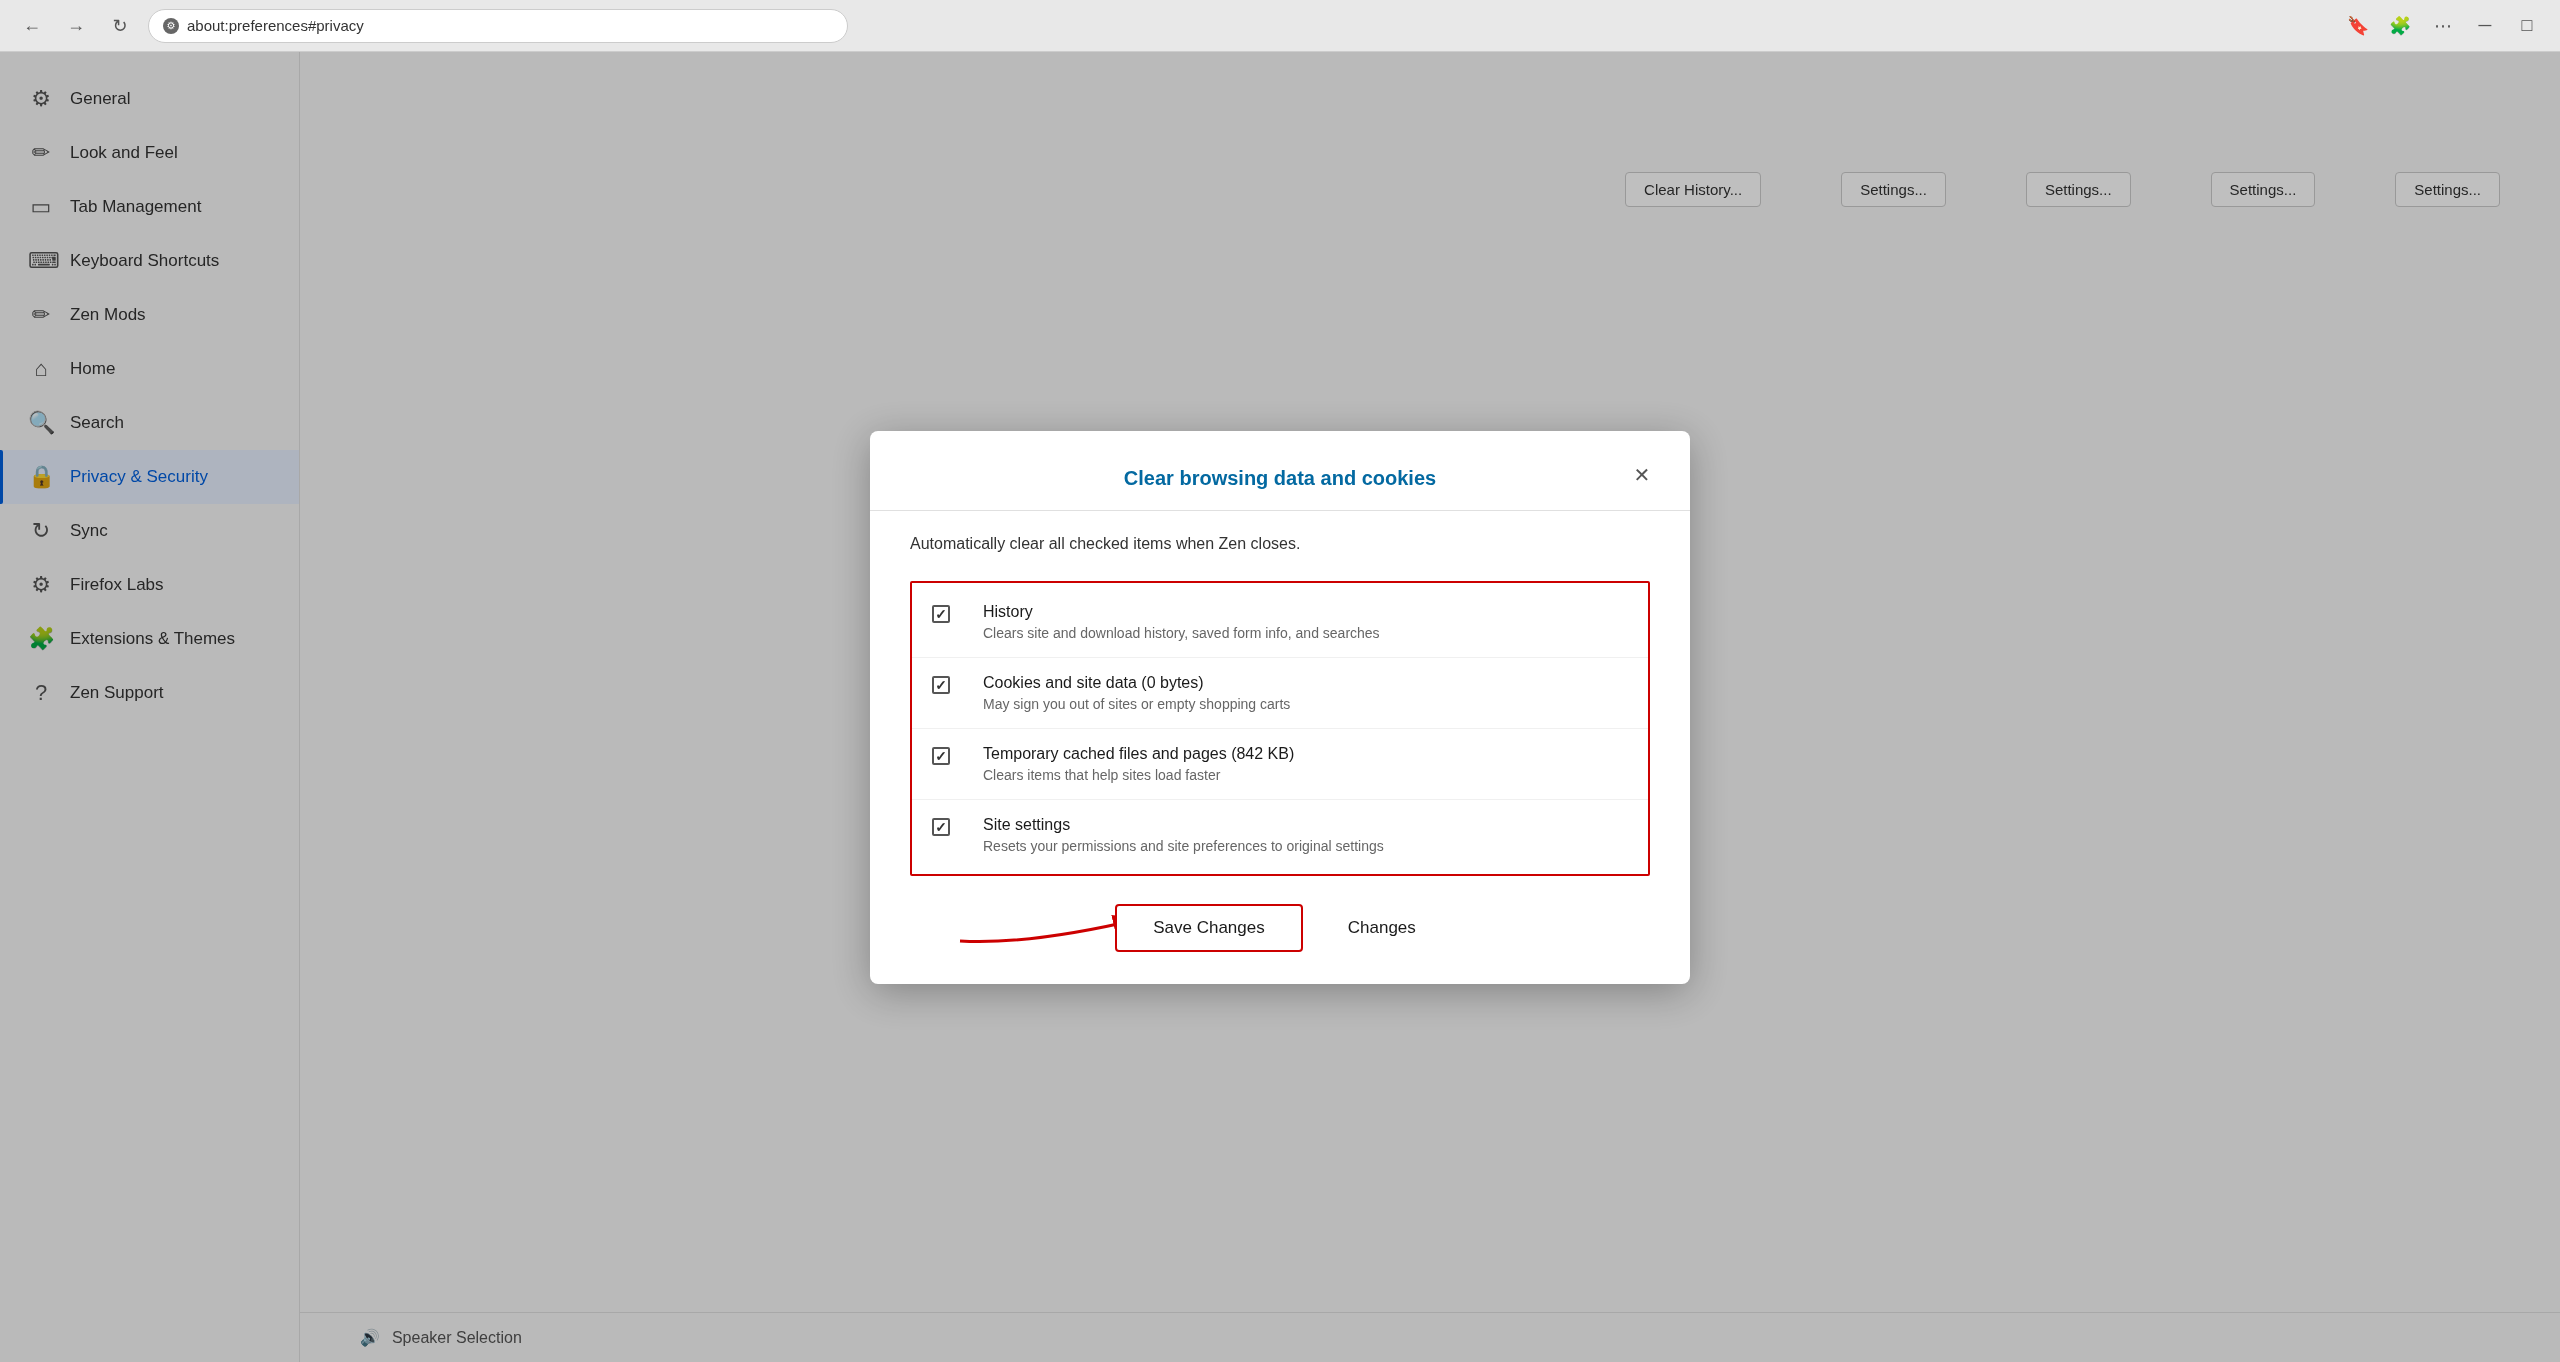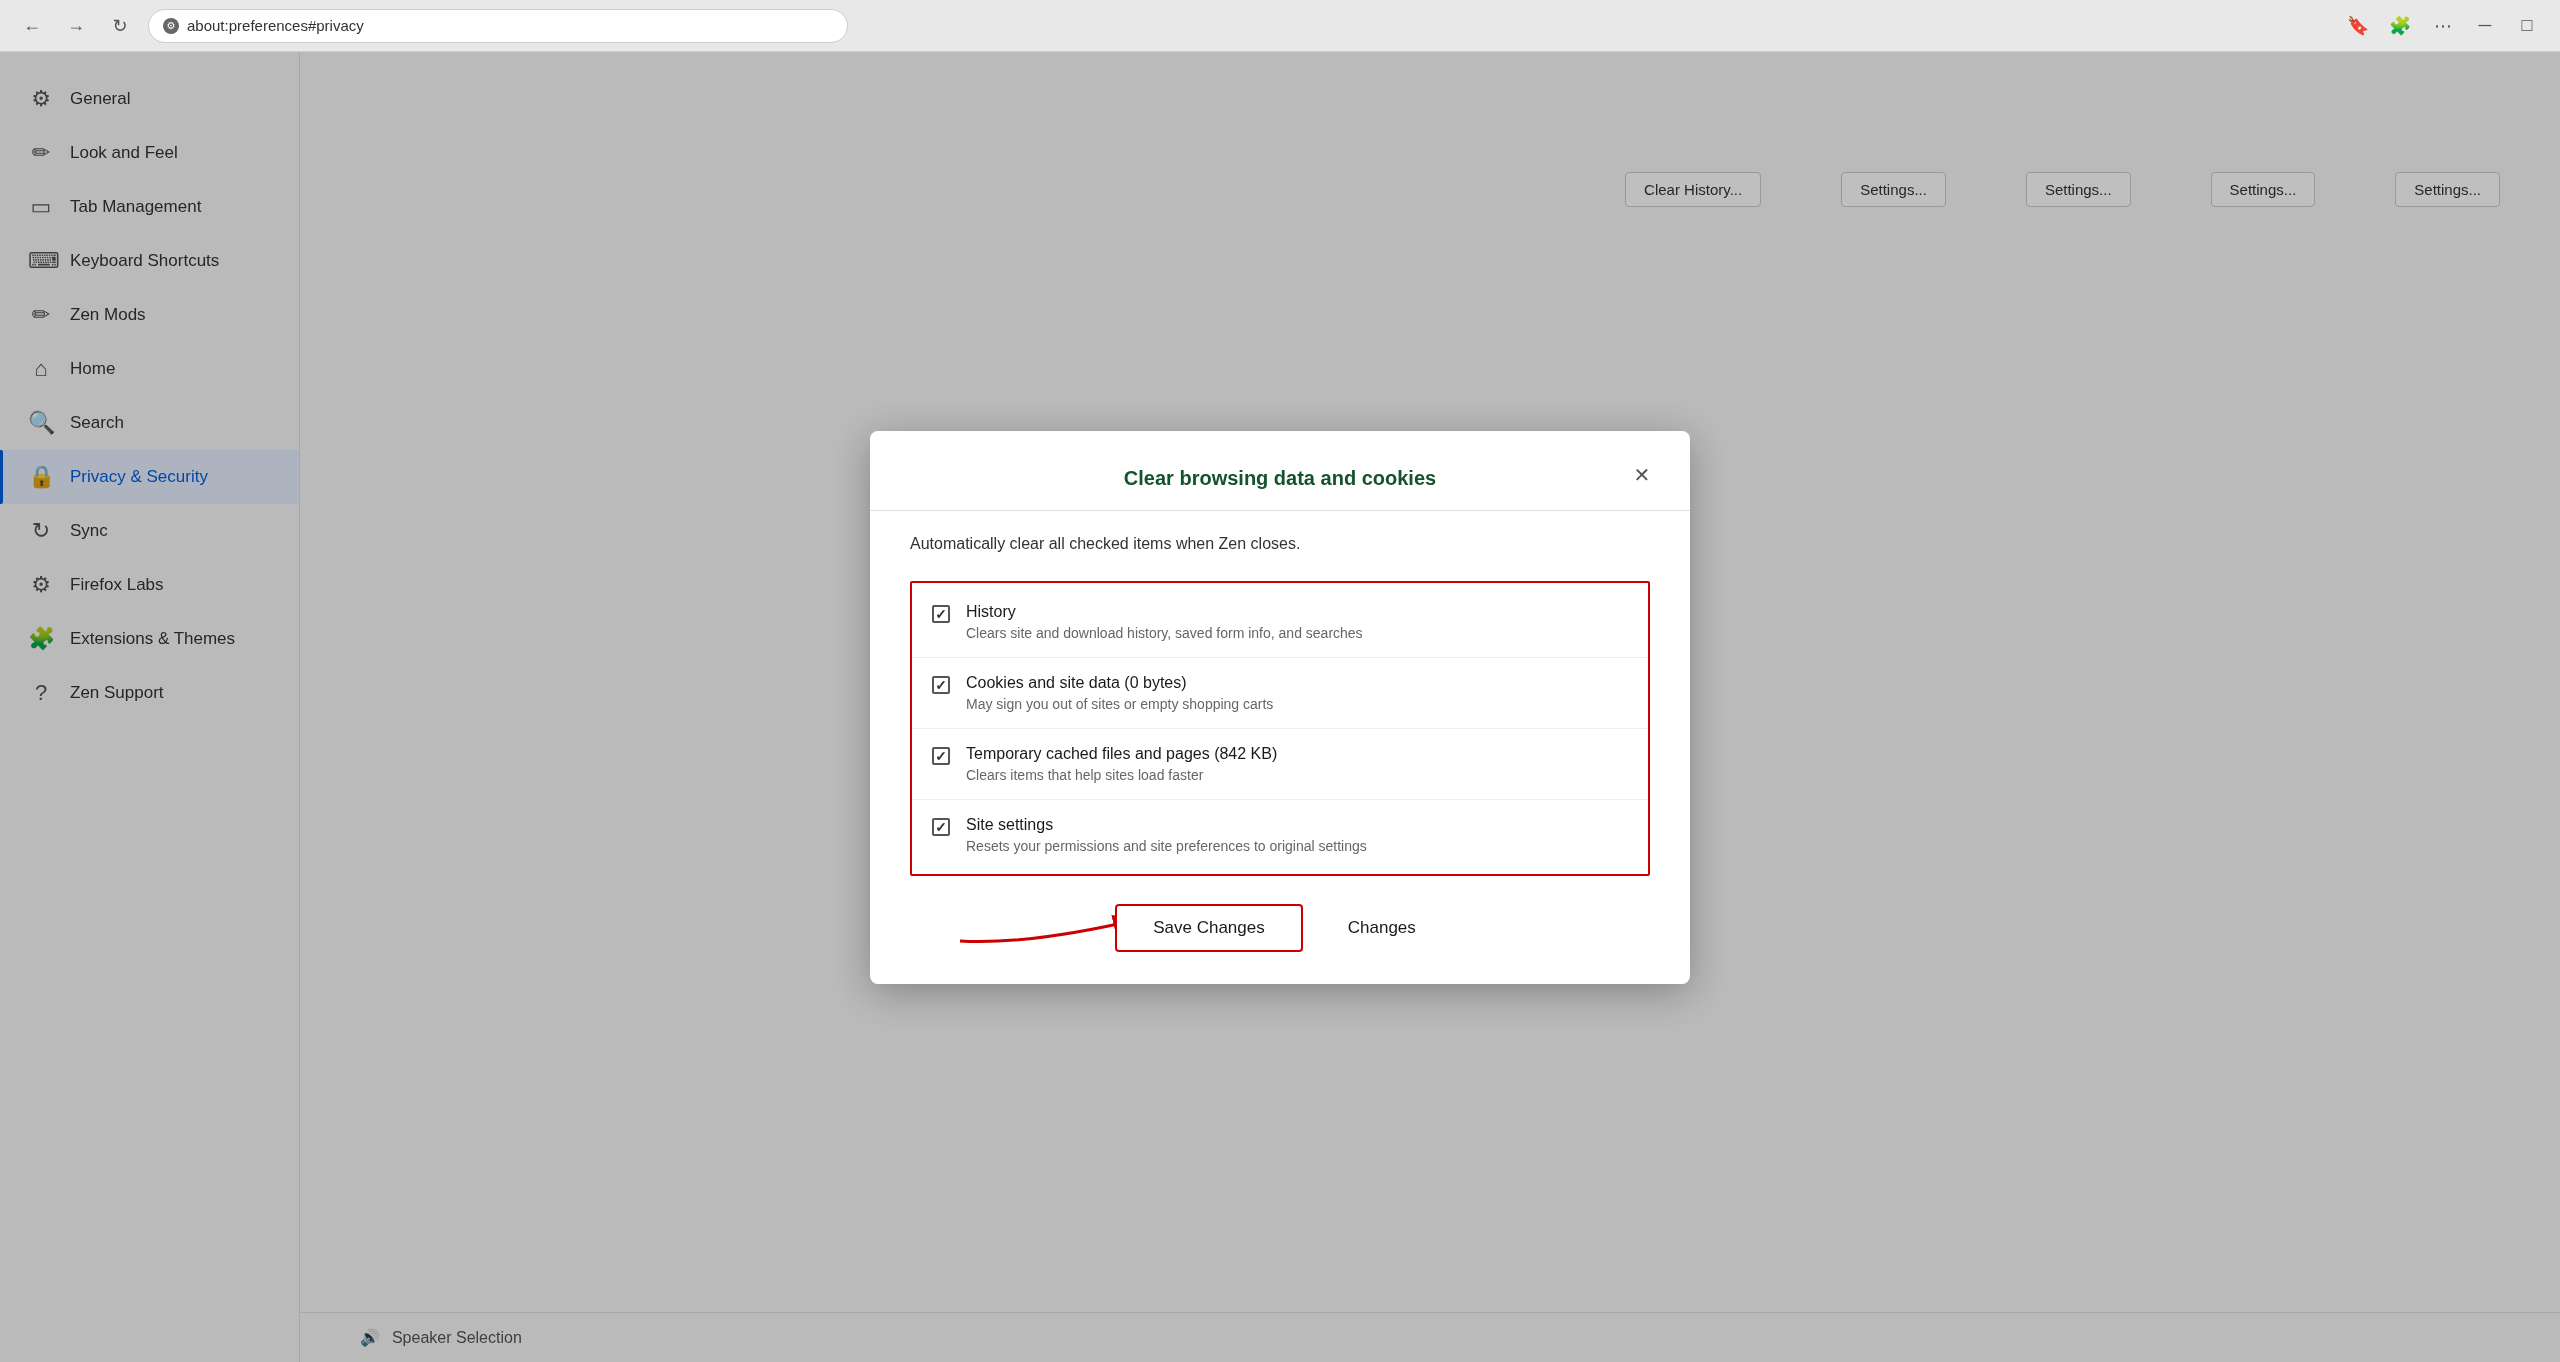--- a/index.html
+++ b/index.html
@@ -164,21 +164,21 @@
     .dialog-header {
       display: flex;
       align-items: center;
       justify-content: center;
       margin-bottom: 20px;
       position: relative;
     }
     .dialog-title {
       font-size: 20px;
       font-weight: 600;
-      color: #14532d;
+      color: #0369a1;
       text-align: center;
     }
     .dialog-close {
       position: absolute;
       right: -8px;
       top: -8px;
       width: 32px; height: 32px;
       border: none;
       background: transparent;
       cursor: pointer;
@@ -200,21 +200,21 @@
 
     
     .checkbox-section {
       border: 2px solid #cc0000;
       border-radius: 2px;
       margin-bottom: 24px;
       padding: 4px 0;
     }
     .checkbox-item {
       display: flex;
-      gap: 16px;
+      gap: 33px;
       padding: 16px 20px;
       align-items: flex-start;
     }
     .checkbox-item + .checkbox-item {
       border-top: 1px solid #f0f0f0;
       justify-content: center;
     }
     .checkbox-wrapper {
       margin-top: 2px;
     }

